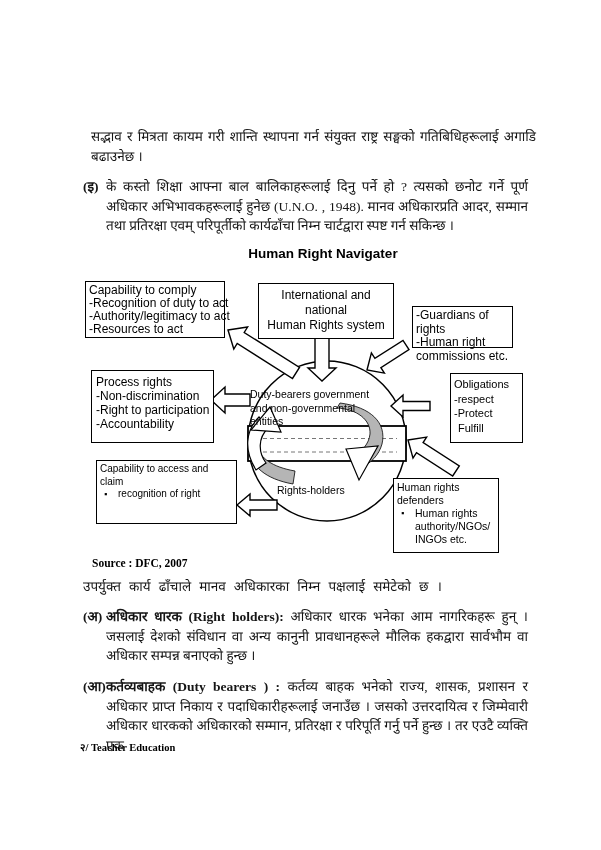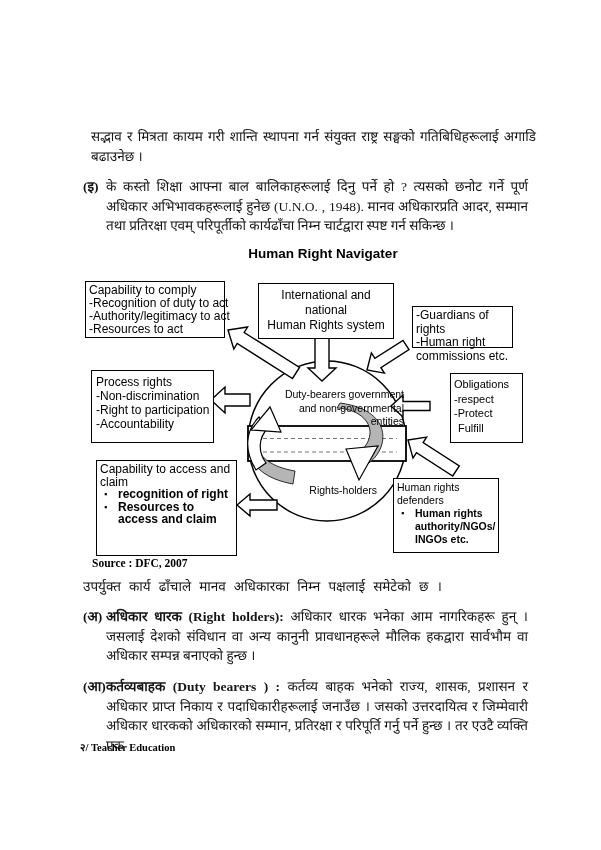--- a/index.html
+++ b/index.html
@@ -12,25 +12,25 @@
   .pbody{flex:1;}
   .bold{font-weight:bold;}
   
   .dg-title{position:absolute;left:93px;top:246px;width:460px;text-align:center;
             font-family:"Liberation Sans",sans-serif;font-weight:bold;font-size:13.5px;color:#000;}
   .dbox{position:absolute;background:#fff;border:1.5px solid #000;
         font-family:"Liberation Sans",sans-serif;font-size:12px;line-height:13px;
         color:#000;padding:2px 3px;box-sizing:border-box;}
   .dbox .ln{white-space:nowrap;}
   .dbox ul{margin:0;padding:0 0 0 4px;list-style:none;}
-  .dbox li{padding-left:14px;position:relative;font-weight:bold;}
+  .dbox li{padding-left:14px;position:relative;}
   .dbox li::before{content:"▪";position:absolute;left:0;top:0;font-size:9px;}
   .ctr{text-align:center;}
   .circle-label{position:absolute;font-family:"Liberation Sans",sans-serif;font-size:10.5px;
-                line-height:13.5px;color:#000;text-align:right;}
+                line-height:13.5px;color:#000;text-align:left;}
   .src{position:absolute;left:92px;top:557px;font-weight:bold;font-size:11.5px;color:#000;}
   .footer{position:absolute;left:80px;top:740px;font-weight:bold;font-size:10.5px;color:#000;}
   svg.diagram{position:absolute;left:0;top:0;}
 </style>
 </head>
 <body>
 
 <div class="page">
 
   <div class="np" style="left:91px;top:127px;width:445px;">
@@ -99,25 +99,24 @@
     <div class="ln">-Accountability</div>
   </div>
 
   <div class="dbox" style="left:430px;top:373px;width:73px;height:70px;font-size:11px;line-height:14.5px;padding:3px 2px 3px 3px;margin-left:20px;">
     <div class="ln">Obligations</div>
     <div class="ln">-respect</div>
     <div class="ln">-Protect</div>
     <div class="ln" style="padding-left:4px;">Fulfill</div>
   </div>
 
-  <div class="dbox" style="left:96px;top:460px;width:141px;height:96px;font-size:12px;line-height:12.5px;">
+  <div class="dbox" style="left:96px;top:460px;width:141px;height:64px;font-size:10px;line-height:12.5px;">
     <div>Capability to access and claim</div>
     <ul>
       <li>recognition of right</li>
-      <li>Resources to access and claim</li>
     </ul>
   </div>
 
   <div class="dbox" style="left:393px;top:478px;width:106px;height:75px;font-size:10.5px;line-height:13px;">
     <div>Human rights defenders</div>
     <ul>
       <li>Human rights authority/NGOs/ INGOs etc.</li>
     </ul>
   </div>
 

